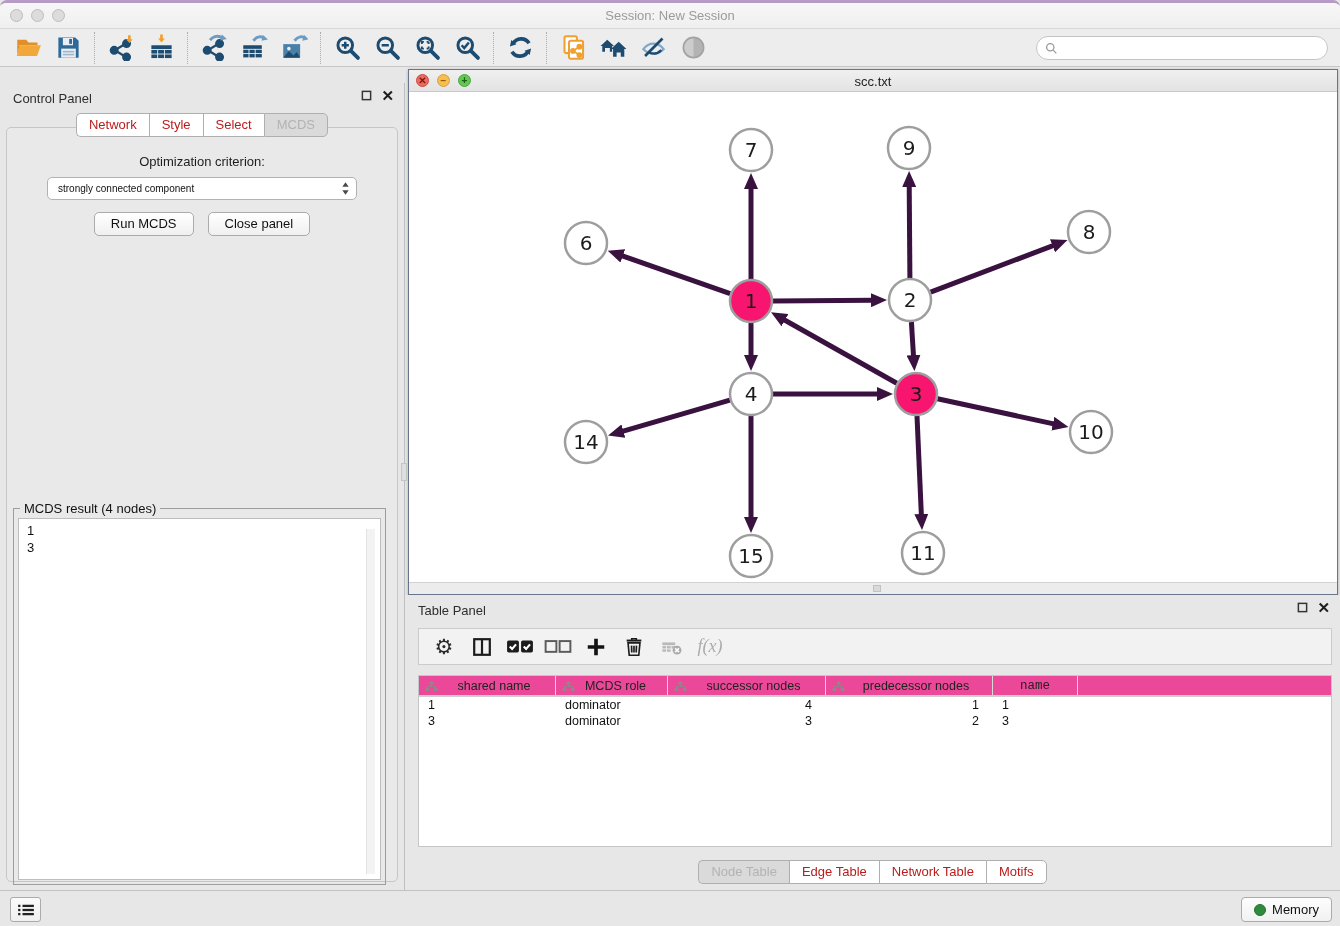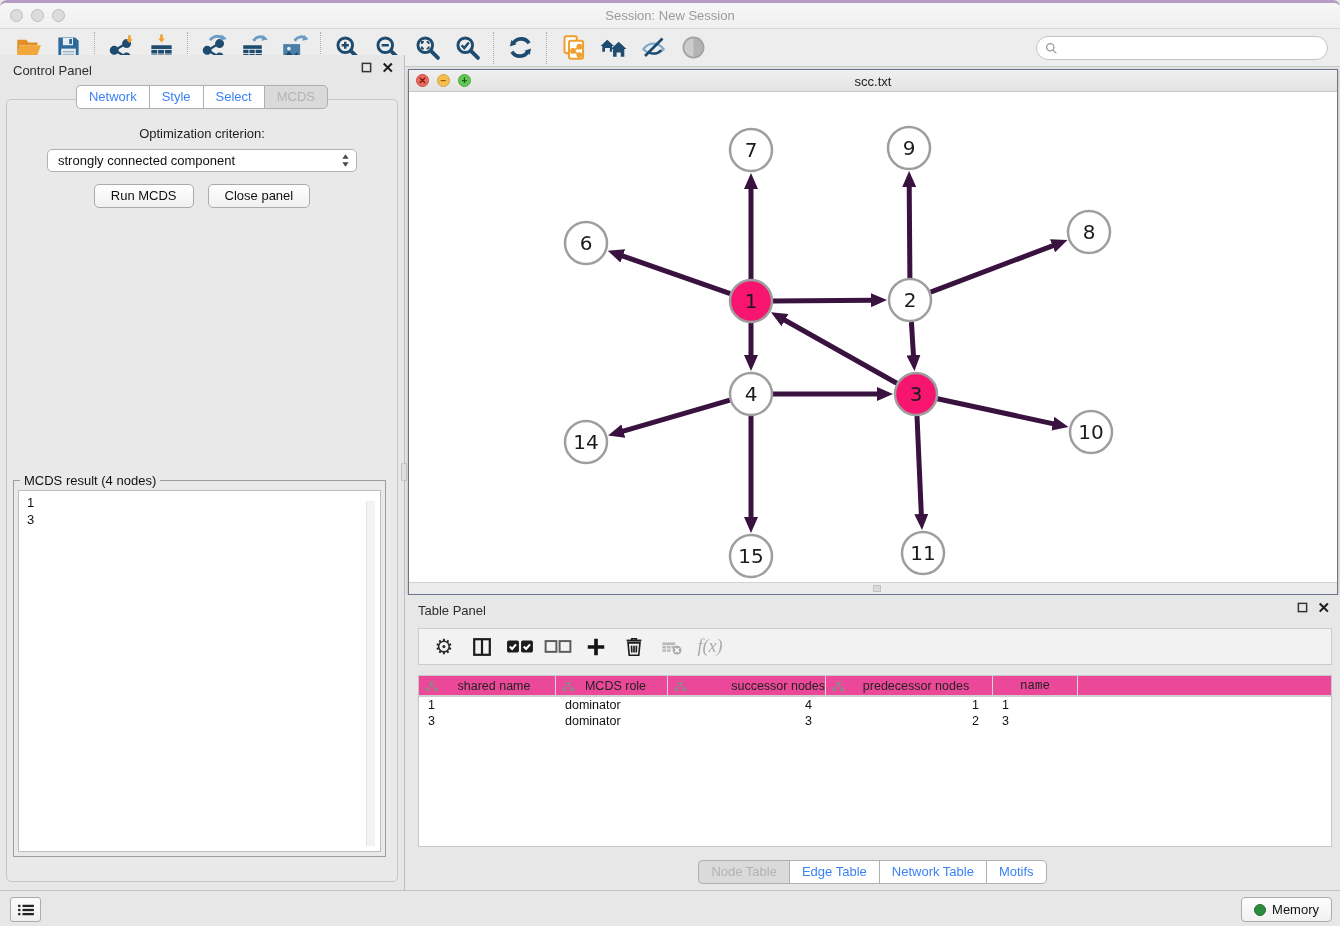--- a/index.html
+++ b/index.html
@@ -25,39 +25,39 @@
   .tb-btn.disabled { opacity:.9; }
   .tb-sep { width:1px; height:32px; border-left:1px dotted #ADADAD; margin:0 6px; }
   #search-box { position:absolute; right:12px; top:7px; width:292px; height:24px;
                 background:#fff; border:1px solid #C4C4C4; border-radius:12px;
                 display:flex; align-items:center; padding:0 8px; }
   #search-box svg { width:13px; height:13px; margin-right:6px; }
   #search-input { border:none; outline:none; flex:1; font-size:13px; background:transparent;
                   font-family:"Liberation Sans", sans-serif; }
 
   
-  #control-panel { position:absolute; left:0; top:52px; width:405px; bottom:36px;
+  #control-panel { position:absolute; left:0; top:80px; width:405px; bottom:36px;
                    background:#E7E7E7; border-right:1px solid #BEBEBE; }
   .panel-header { position:relative; height:30px; }
   .panel-header .ph-title { position:absolute; left:13px; top:8px; font-size:13px; color:#2E2E2E; }
   .ph-icons { position:absolute; right:10px; top:7px; display:flex; gap:9px; align-items:center; }
   .ph-icons svg { width:11px; height:11px; }
   .ph-close { font-size:15px; font-weight:bold; color:#1c1c1c; line-height:11px; }
 
   .tabbar { display:flex; justify-content:center; position:relative; z-index:2; }
   .tab { font-size:13px; padding:3px 12px 4px; background:#fff; border:1px solid #AFAFAF;
-         border-right:none; color:#3b82f6; cursor:default; }
+         border-right:none; color:#b91c1c; cursor:default; }
   .tab:first-child { border-radius:5px 0 0 5px; }
   .tab:last-child { border-radius:0 5px 5px 0; border-right:1px solid #AFAFAF; }
   .tab.active { background:#DADADA; color:#B3B3B3; }
   .cp-content { position:absolute; left:6px; right:6px; top:44px; bottom:8px;
                 background:#E9E9E9; border:1px solid #C6C6C6; border-radius:5px; z-index:1; }
   #opt-label { margin-top:26px; text-align:center; font-size:13px; color:#1d1d1d; }
   #criterion-select { position:relative; margin:8px auto 0; width:310px; height:23px; background:#fff;
-                      border:1px solid #B2B2B2; border-radius:5px; font-size:13px; color:#111;
+                      border:1px solid #B2B2B2; border-radius:5px; font-size:10px; color:#111;
                       display:flex; align-items:center; padding-left:10px; cursor:default; }
   #criterion-select svg { position:absolute; right:6px; top:3px; width:9px; height:15px; }
   .btn-row { display:flex; justify-content:center; gap:14px; margin-top:12px; }
   .mac-btn { font-size:13px; color:#111; background:linear-gradient(#FFFFFF,#F0F0F0);
              border:1px solid #ABABAB; border-radius:5px; padding:3px 16px 4px;
              font-family:"Liberation Sans", sans-serif; cursor:default; }
 
   #result-fieldset { position:absolute; left:6px; top:380px; width:373px; height:377px;
                      border:1px solid #9D9D9D; }
   #result-legend { position:absolute; left:6px; top:-8px; background:#E9E9E9; padding:0 4px;
@@ -519,21 +519,21 @@
             <svg class="tree-ic" viewBox="0 0 14 12">
               <g fill="#8A8A8A">
                 <rect x="5" y="0.5" width="4" height="3.2" rx="0.6"></rect>
                 <rect x="0.5" y="7.8" width="4" height="3.2" rx="0.6"></rect>
                 <rect x="9.5" y="7.8" width="4" height="3.2" rx="0.6"></rect>
               </g>
               <path d="M7 3.7v2.2M2.5 7.8V5.9h9v1.9" stroke="#8A8A8A" stroke-width="1" fill="none"></path>
             </svg>
             <span style="margin-left:8px">MCDS role</span>
           </div>
-          <div class="hcell" style="width: 158px; justify-content: flex-end;">
+          <div class="hcell" style="width: 158px;">
             <svg class="tree-ic" viewBox="0 0 14 12">
               <g fill="#8A8A8A">
                 <rect x="5" y="0.5" width="4" height="3.2" rx="0.6"></rect>
                 <rect x="0.5" y="7.8" width="4" height="3.2" rx="0.6"></rect>
                 <rect x="9.5" y="7.8" width="4" height="3.2" rx="0.6"></rect>
               </g>
               <path d="M7 3.7v2.2M2.5 7.8V5.9h9v1.9" stroke="#8A8A8A" stroke-width="1" fill="none"></path>
             </svg>
             <span style="margin-left:14px">successor nodes</span>
           </div>

